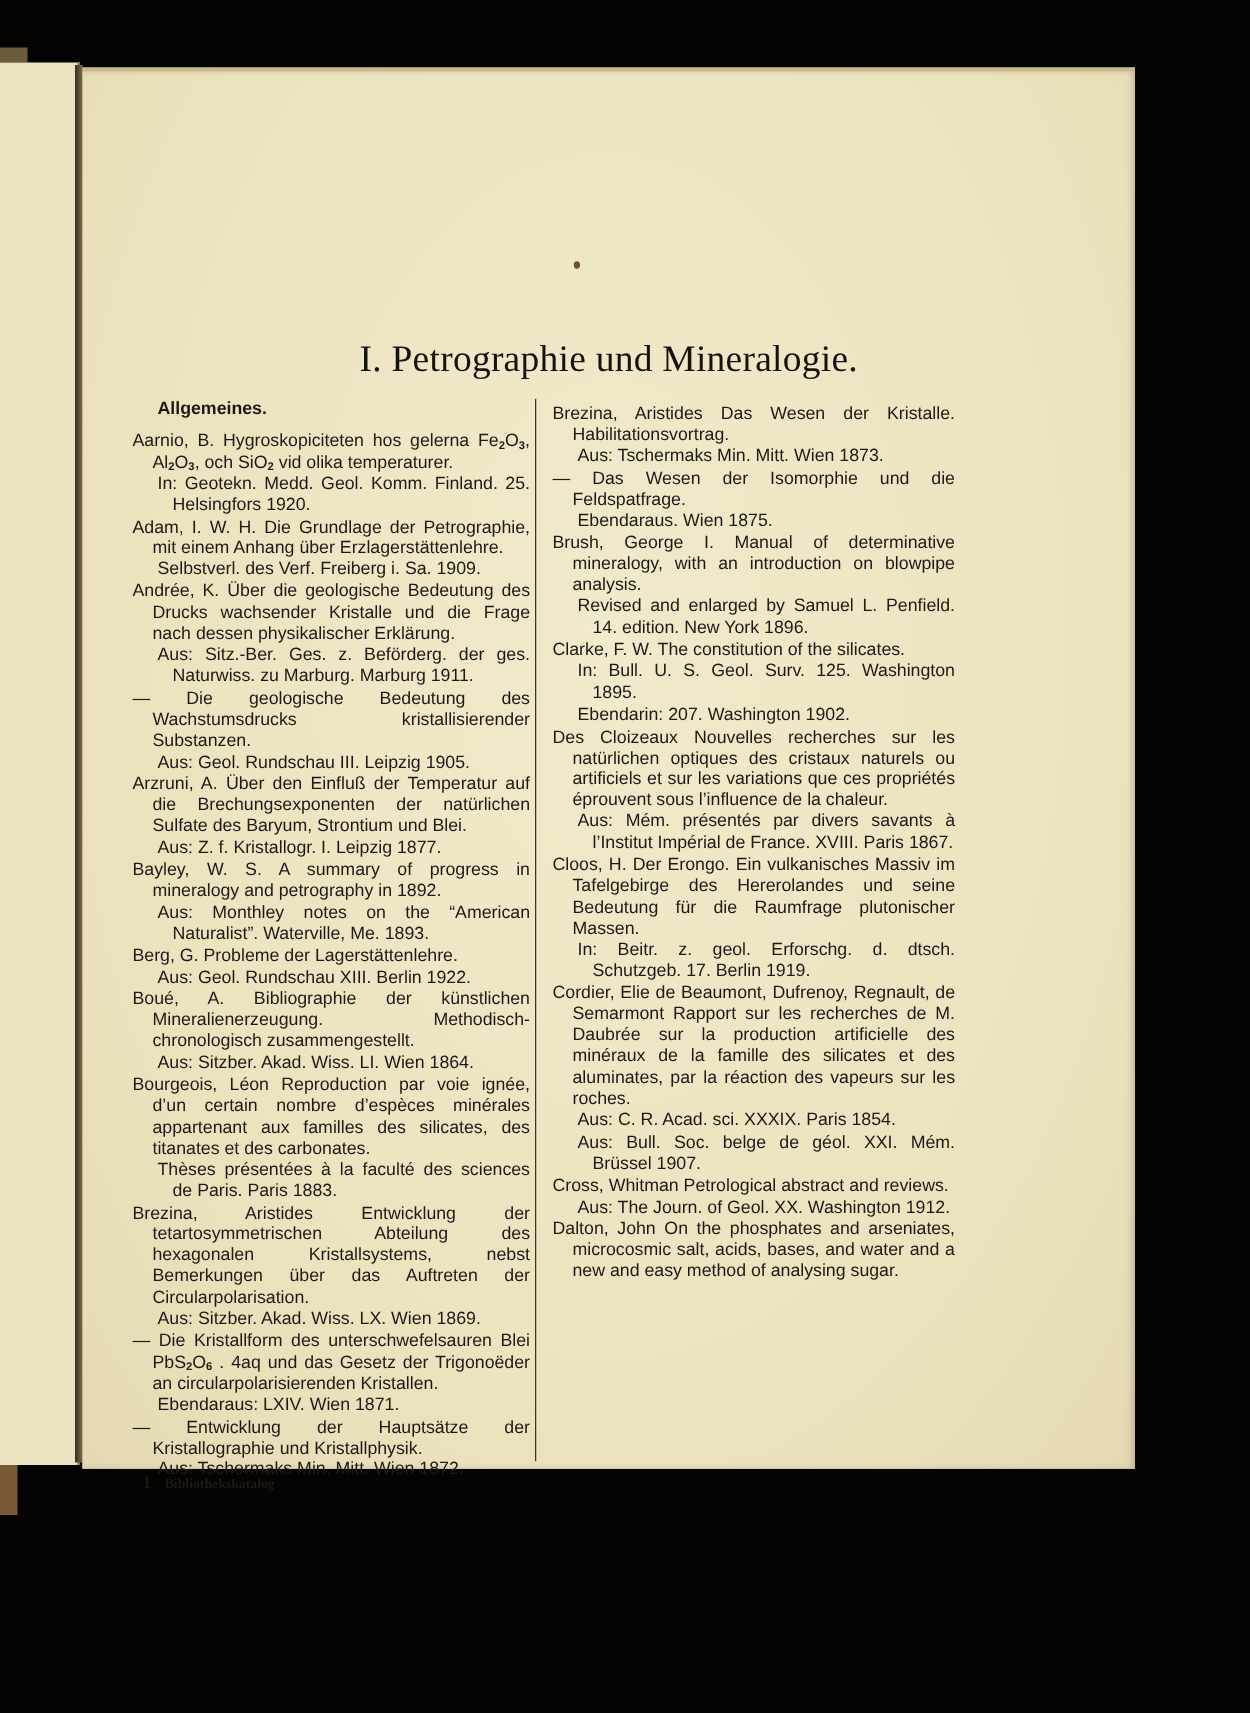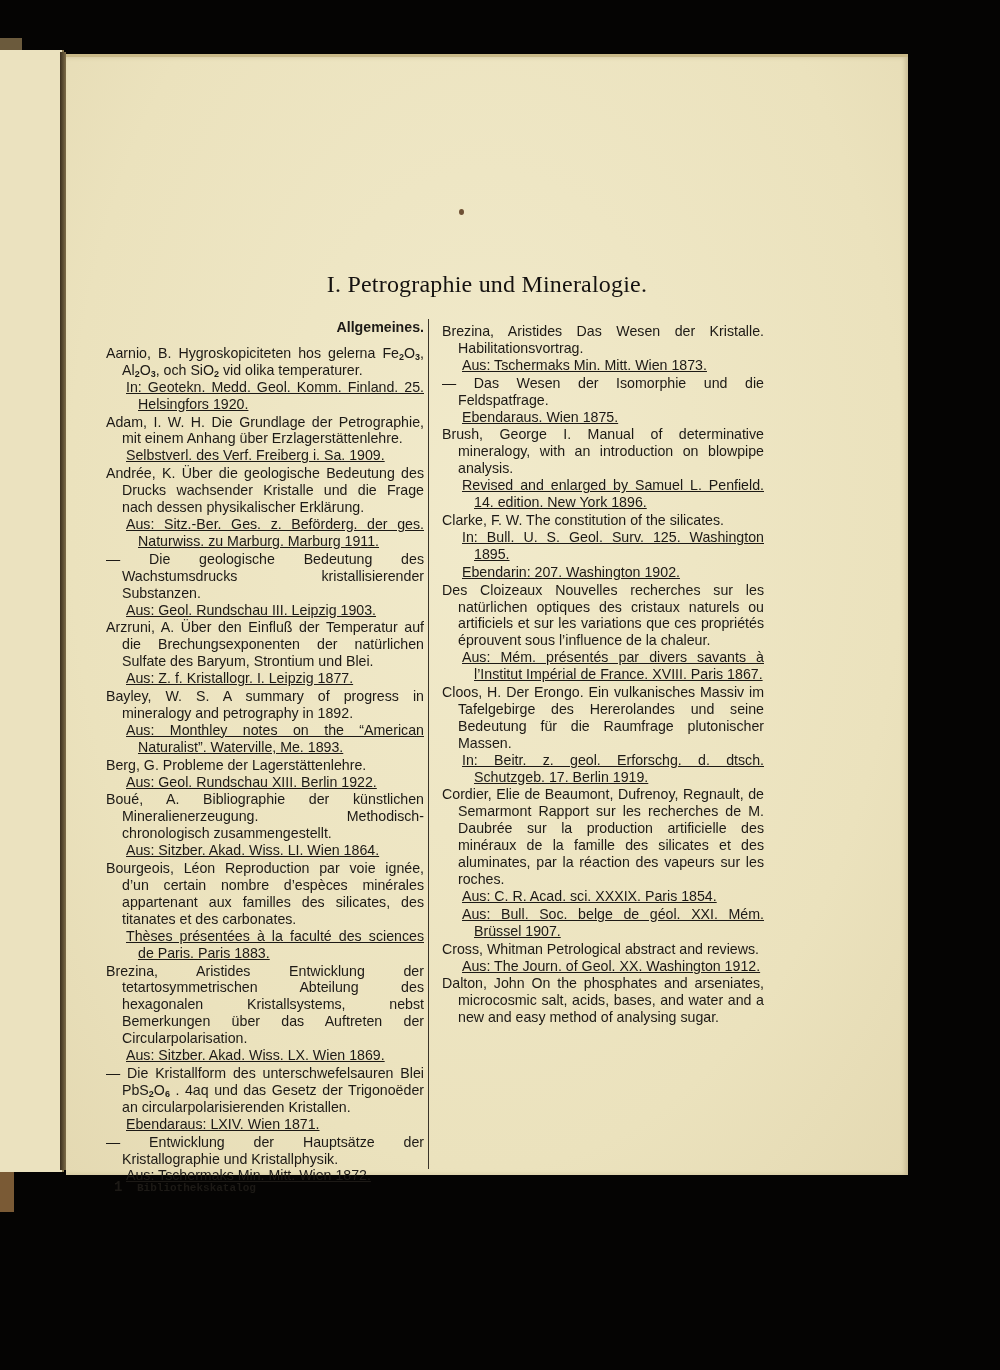--- a/index.html
+++ b/index.html
@@ -24,43 +24,43 @@
   .page {
     position: absolute; left: 66px; top: 54px; width: 842px; height: 1118px;
     background: #eee6c4;
     background-image: radial-gradient(ellipse at 50% 40%, #f1eacb 0%, #ebe2bd 70%, #e4d9b2 100%);
     border-top: 3px solid #c9b988;
     box-shadow: inset -3px 0 4px rgba(120,100,60,0.25);
   }
   .speck { position: absolute; width: 5px; height: 6px; border-radius: 50%; background: #6e5034; }
   .title {
     position: absolute; left: 0; right: 0; top: 214px; text-align: center;
-    font-size: 24px; color: #151210; letter-spacing: 0.2px;
+    font-size: 30px; color: #151210; letter-spacing: 0.2px;
   }
   .col {
     position: absolute; top: 262px; width: 318px;
     font-family: "Liberation Sans", sans-serif; font-size: 14.2px; line-height: 16.9px; color: #1d1a16;
     font-stretch: condensed;
   }
   .col-left { left: 40px; }
   .col-right { left: 376px; width: 322px; top: 266px; }
   .divider {
     position: absolute; left: 362px; top: 262px; width: 1px; height: 850px; background: #3a342a;
   }
   .section-head {
-    text-align: right; font-weight: bold; margin-bottom: 9px; padding-left: 20px;
+    text-align: left; font-weight: bold; margin-bottom: 9px; padding-left: 20px;
   }
   .entry { margin: 0 0 1px 0; text-align: justify; }
   .entry .main { padding-left: 16px; text-indent: -16px; }
-  .entry .src { padding-left: 32px; text-indent: -12px; text-decoration: underline; }
+  .entry .src { padding-left: 32px; text-indent: -12px; }
   .entry b { font-weight: normal; }
   sub { font-size: 9px; vertical-align: -2px; line-height: 0; font-weight: bold; }
   .footer {
     position: absolute; left: 48px; top: 1122px;
-    font-family: Liberation Mono, monospace; font-size: 11px; font-weight: bold; color: #1d1a16;
+    font-family: Liberation Serif, serif; font-size: 11px; font-weight: bold; color: #1d1a16;
   }
   .footer .num { font-size: 14px; margin-right: 8px; }
 </style>
 </head>
 <body>
 
 <div class="left-page-top"></div>
 <div class="left-page"></div>
 <div class="left-binding"></div>
 <div class="gutter"></div>
@@ -79,21 +79,21 @@
       <div class="entry">
         <div class="main"><b>Adam, I. W. H.</b> <span>Die Grundlage der Petrographie, mit einem Anhang über Erzlagerstättenlehre.</span></div>
         <div class="src">Selbstverl. des Verf. Freiberg i. Sa. 1909.</div>
       </div>
       <div class="entry">
         <div class="main"><b>Andrée, K.</b> <span>Über die geologische Bedeutung des Drucks wachsender Kristalle und die Frage nach dessen physikalischer Erklärung.</span></div>
         <div class="src">Aus: Sitz.-Ber. Ges. z. Beförderg. der ges. Naturwiss. zu Marburg. Marburg 1911.</div>
       </div>
       <div class="entry">
         <div class="main"><span>—</span> <span>Die geologische Bedeutung des Wachstumsdrucks kristallisierender Substanzen.</span></div>
-        <div class="src">Aus: Geol. Rundschau III. Leipzig 1903.</div>
+        <div class="src">Aus: Geol. Rundschau III. Leipzig 1905.</div>
       </div>
       <div class="entry">
         <div class="main"><b>Arzruni, A.</b> <span>Über den Einfluß der Temperatur auf die Brechungsexponenten der natürlichen Sulfate des Baryum, Strontium und Blei.</span></div>
         <div class="src">Aus: Z. f. Kristallogr. I. Leipzig 1877.</div>
       </div>
       <div class="entry">
         <div class="main"><b>Bayley, W. S.</b> <span>A summary of progress in mineralogy and petrography in 1892.</span></div>
         <div class="src">Aus: Monthley notes on the “American Naturalist”. Waterville, Me. 1893.</div>
       </div>
       <div class="entry">

